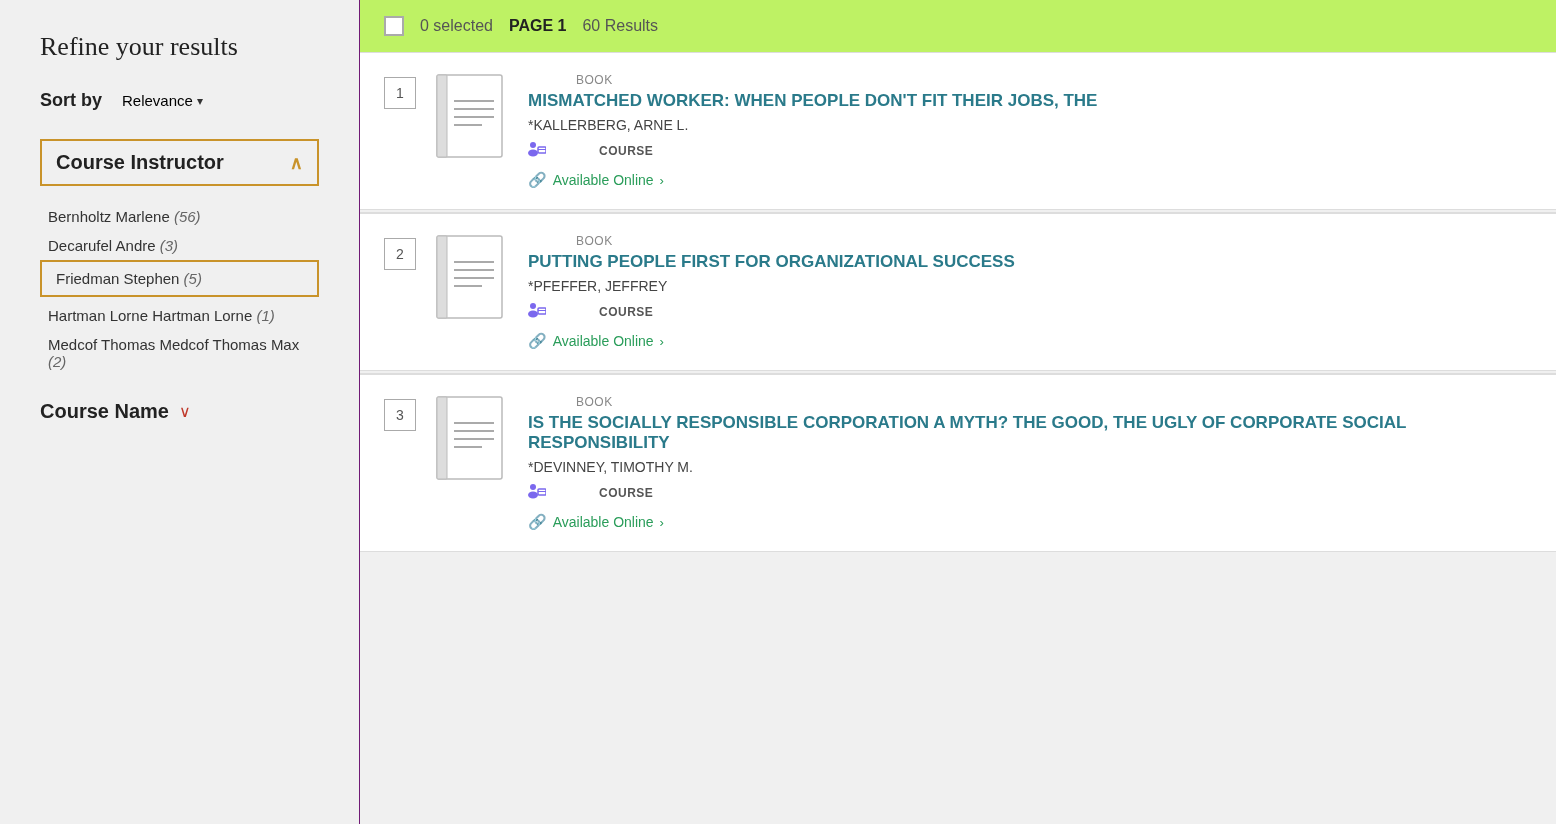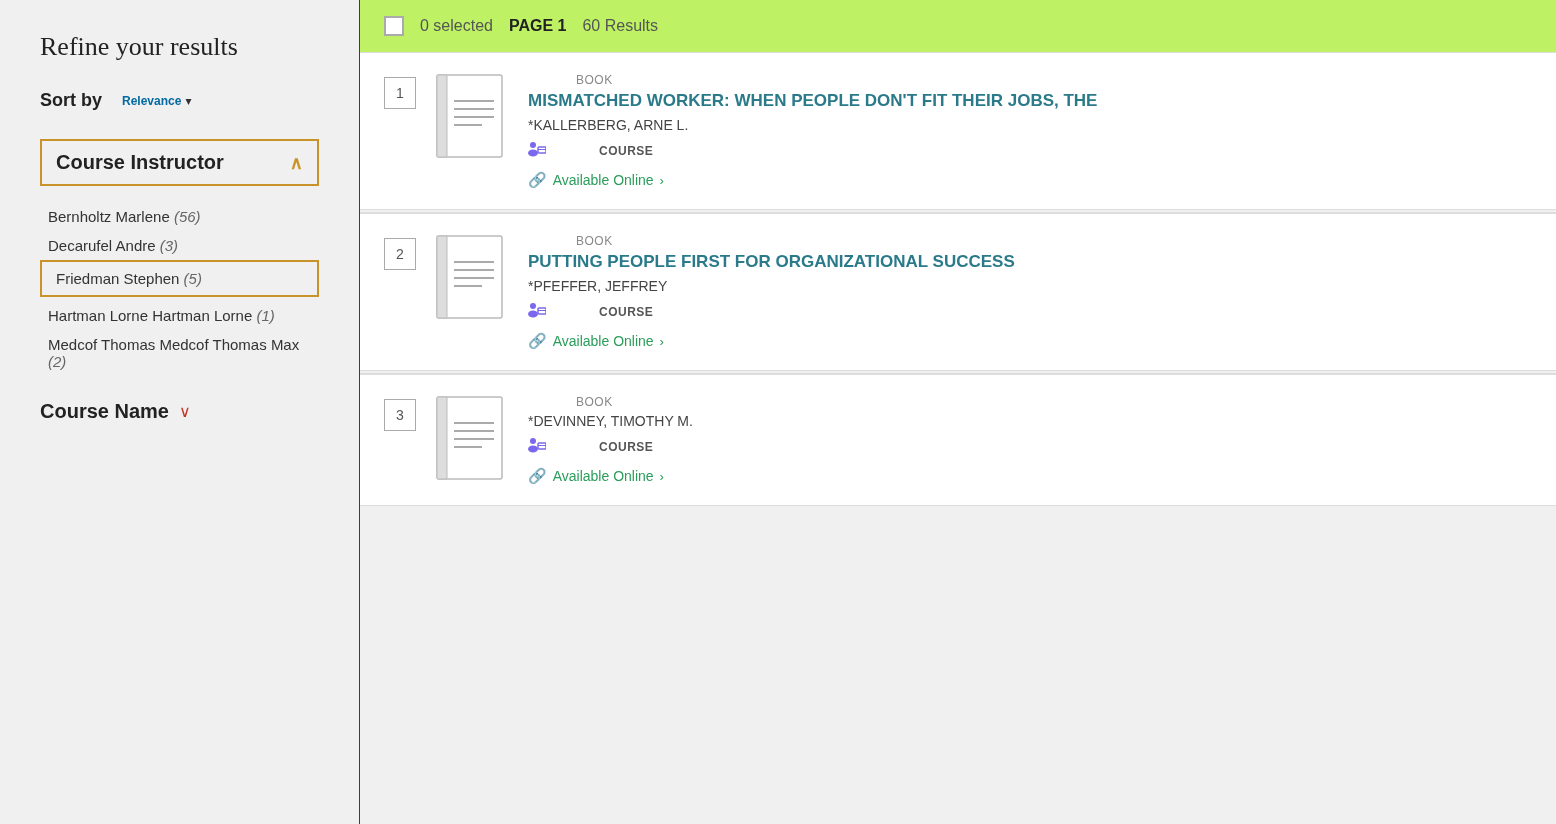--- a/index.html
+++ b/index.html
@@ -48,23 +48,22 @@
       background: transparent;
       border: none;
       cursor: pointer;
       font-family: Arial, sans-serif;
       display: flex;
       align-items: center;
       gap: 4px;
     }
 
     .sort-select-text {
-      font-size: 12px;
-      color: #0369a1;
-      font-weight: bold;
+      font-size: 15px;
+      color: #000000;
     }
 
     .sort-chevron {
       font-size: 12px;
       color: #333;
     }
 
     
     .filter-section {
       margin-bottom: 24px;
@@ -440,20 +439,21 @@
           <rect x="5" y="2" width="65" height="82" rx="2" fill="white" stroke="#bbb" stroke-width="1.5"></rect>
           <rect x="5" y="2" width="10" height="82" rx="1" fill="#ddd" stroke="#bbb" stroke-width="1"></rect>
           <line x1="22" y1="28" x2="62" y2="28" stroke="#aaa" stroke-width="2"></line>
           <line x1="22" y1="36" x2="62" y2="36" stroke="#aaa" stroke-width="2"></line>
           <line x1="22" y1="44" x2="62" y2="44" stroke="#aaa" stroke-width="2"></line>
           <line x1="22" y1="52" x2="50" y2="52" stroke="#aaa" stroke-width="2"></line>
         </svg>
       </div>
       <div class="result-info">
         <div class="result-type">BOOK</div>
+        <div class="result-title">IS THE SOCIALLY RESPONSIBLE CORPORATION A MYTH? THE GOOD, THE UGLY OF CORPORATE SOCIAL RESPONSIBILITY</div>
         <div class="result-author">*DEVINNEY, TIMOTHY M.</div>
         <div class="result-course-tag">
           <span class="course-icon">
             <svg width="18" height="16" viewBox="0 0 18 16" xmlns="http://www.w3.org/2000/svg">
               <circle cx="5" cy="4" r="3" fill="#7b68ee"></circle>
               <ellipse cx="5" cy="12" rx="5" ry="3.5" fill="#7b68ee"></ellipse>
               <rect x="10" y="6" width="8" height="6" rx="1" fill="none" stroke="#7b68ee" stroke-width="1.5"></rect>
               <line x1="10" y1="8.5" x2="18" y2="8.5" stroke="#7b68ee" stroke-width="1"></line>
             </svg>
           </span>

